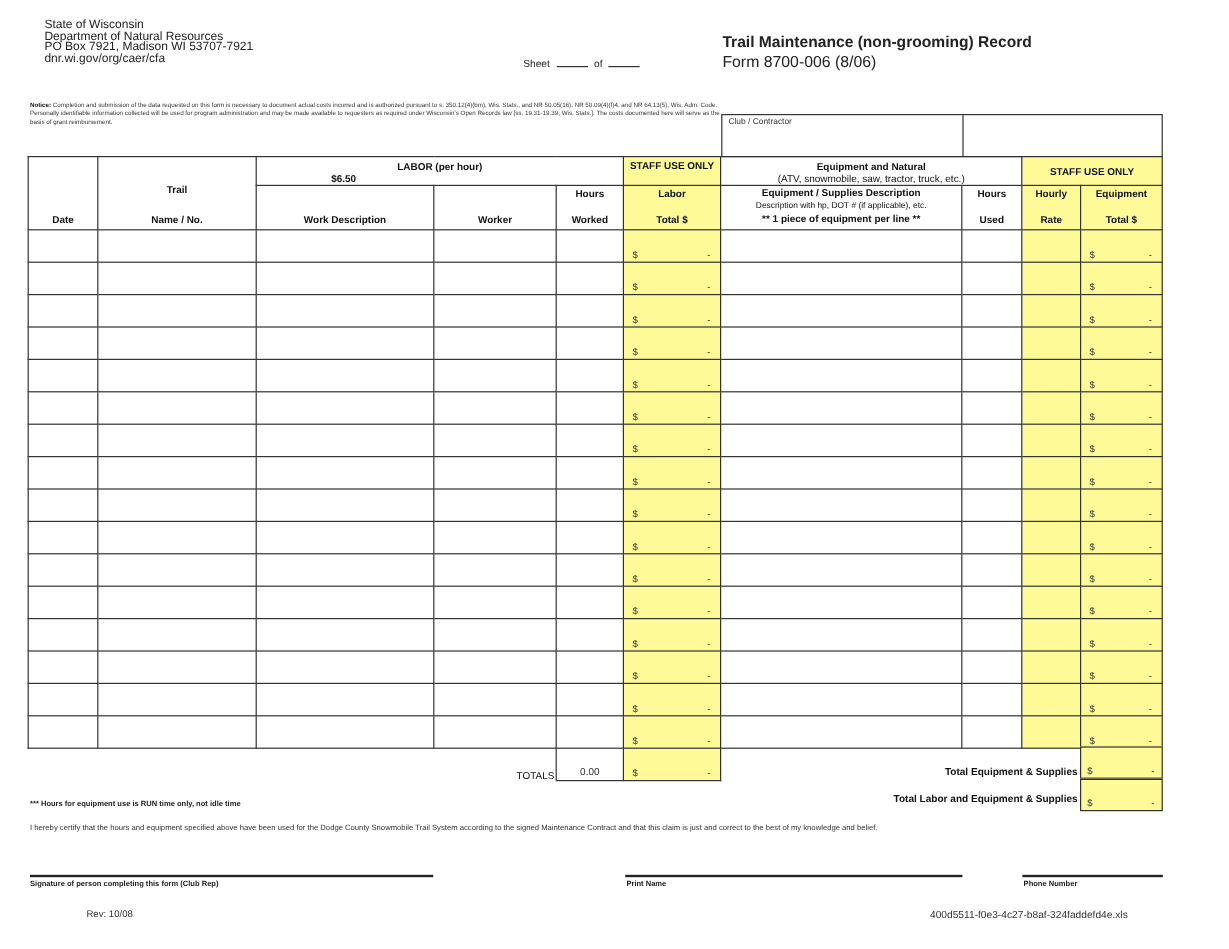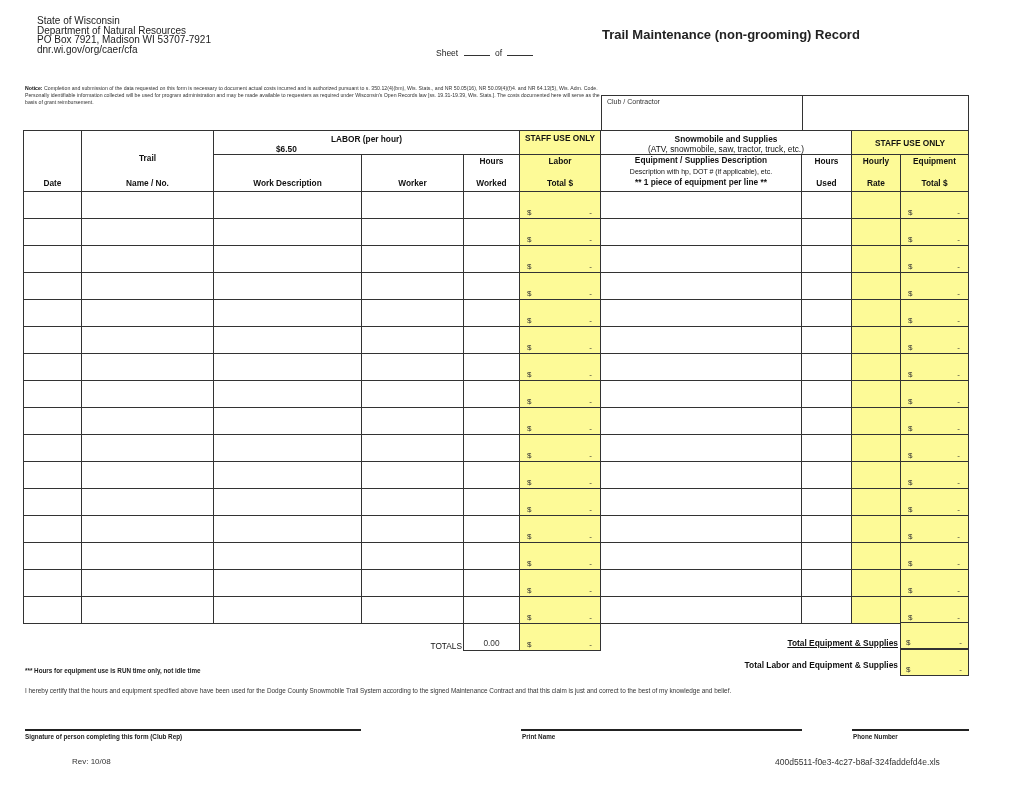--- a/index.html
+++ b/index.html
@@ -50,20 +50,21 @@
 
 <div class="abs sheet">
   <span>Sheet</span>
   <span class="blank"></span>
   <span>of</span>
   <span class="blank"></span>
 </div>
 
 <div class="abs prog">
   <div class="t2">Trail Maintenance (non-grooming) Record</div>
+  <div>Form 8700-006   (8/06)</div>
 </div>
 
 <div class="abs notice">
   <b>Notice:</b>
   <span>Completion and submission of the data requested on this form is necessary to document actual costs incurred and is authorized pursuant to s. 350.12(4)(bm), Wis. Stats., and NR 50.05(16), NR 50.09(4)(f)4. and NR 64.13(5), Wis. Adm. Code.  Personally identifiable information collected will be used for program administration and may be made available to requesters as required under Wisconsin's Open Records law [ss. 19.31-19.39, Wis. Stats.].  The costs documented here will serve as the basis of grant reimbursement.</span>
 </div>
 
 <div class="abs clubbox">
   <div class="club">
     <span>Club / Contractor</span>
@@ -89,21 +90,21 @@
       <th rowspan="2" style="padding-bottom:3px">
         <div style="margin-bottom:15px">Trail</div>
         <div>Name / No.</div>
       </th>
       <th colspan="3" style="vertical-align:top;position:relative;padding-top:3px">
         <div style="font-weight:bold">LABOR   (per hour)</div>
         <div style="position:absolute;left:62px;top:13px">$6.50</div>
       </th>
       <th class="y" style="vertical-align:top;line-height:10px;padding-top:2px"><span>STAFF USE ONLY</span></th>
       <th colspan="2" style="vertical-align:top;padding-top:3px;line-height:10px">
-        <div>Snowmobile and Supplies</div>
+        <div>Equipment and Natural</div>
         <div style="font-weight:normal">(ATV, snowmobile, saw, tractor, truck, etc.)</div>
       </th>
       <th colspan="2" class="y" style="vertical-align:middle"><span>STAFF USE ONLY</span></th>
     </tr>
     <tr style="height:37px">
       <th style="padding-bottom:3px"><span>Work Description</span></th>
       <th style="padding-bottom:3px"><span>Worker</span></th>
       <th style="padding-bottom:3px">
         <div style="margin-bottom:12px">Hours</div>
         <div>Worked</div>
@@ -491,21 +492,21 @@
         <div class="money">
             <span>$</span>
             <span>-</span>
           </div>
       </td>
       <td colspan="4" class="noborder" style="border-left:1.2px solid #333 !important;"></td>
     </tr>
   </tbody>
 </table>
 
-<div class="abs sumlab" style="top:638px;text-decoration:underline;">Total Equipment &amp; Supplies</div>
+<div class="abs sumlab" style="top:638px;">Total Equipment &amp; Supplies</div>
 <div class="sumbox" style="top:622px;">
   <div class="money" style="height:100%">
       <span>$</span>
       <span>-</span>
     </div>
 </div>
 <div class="abs sumlab" style="top:660px;margin-left:44px;">Total Labor and Equipment &amp; Supplies</div>
 <div class="sumbox" style="top:649px;">
   <div class="money" style="height:100%">
       <span>$</span>

